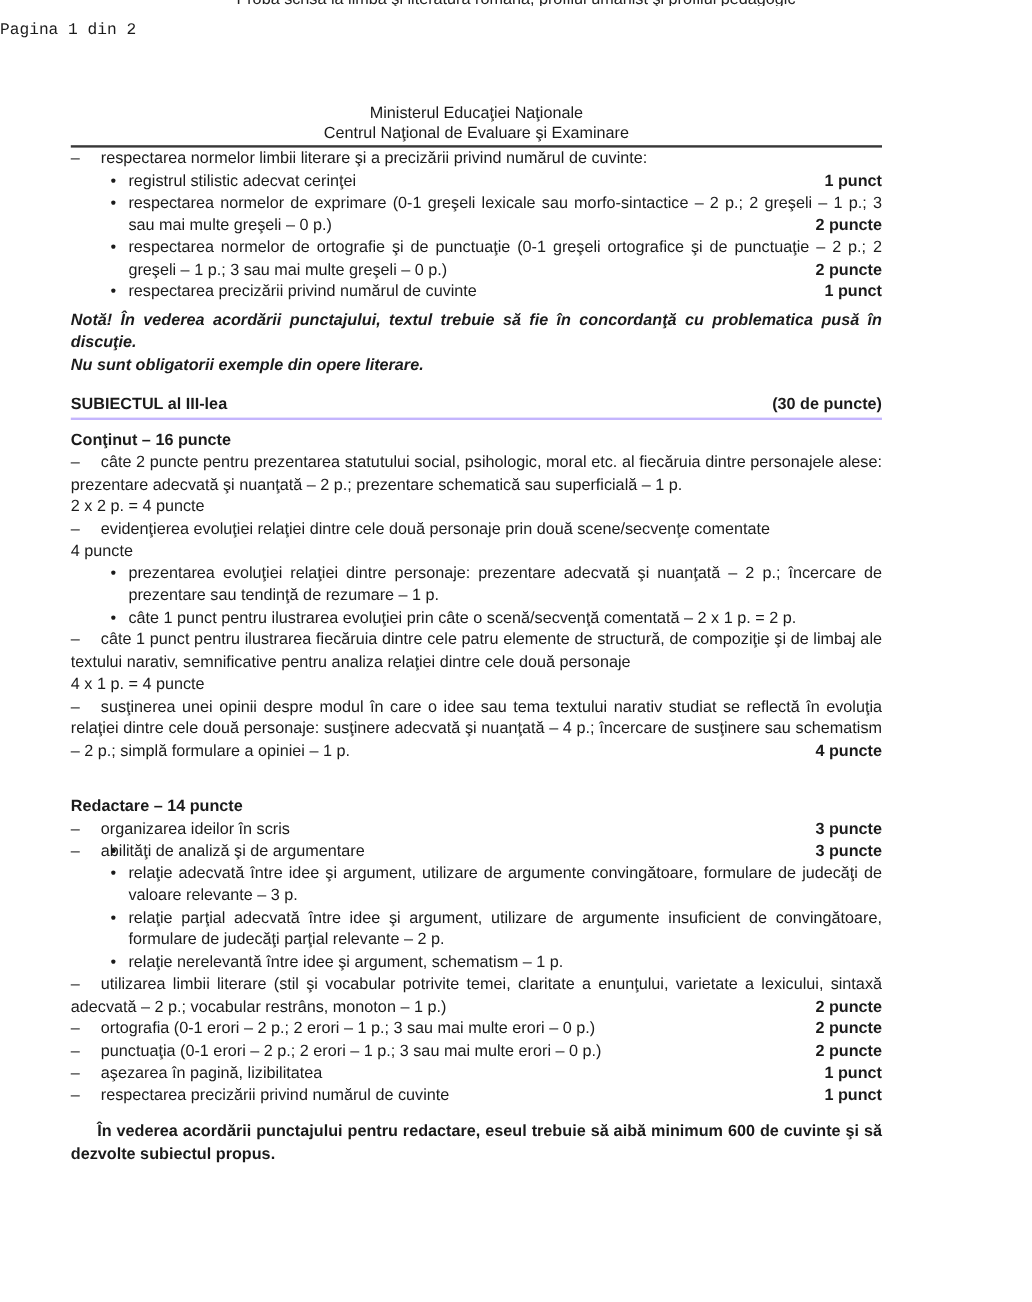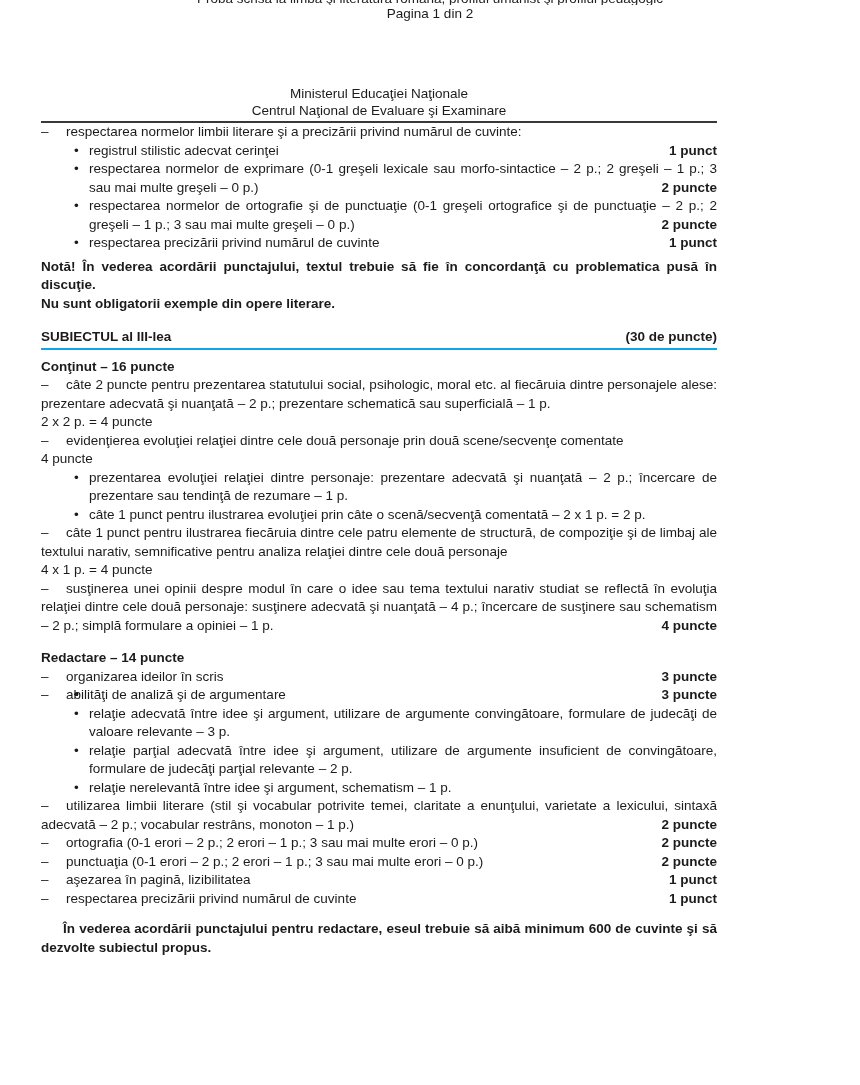--- a/index.html
+++ b/index.html
@@ -3,35 +3,35 @@
 <meta charset="utf-8">
 <style>
   html,body{margin:0;padding:0;}
   body{
     width:860px;height:1085px;background:#ffffff;color:#1b1b1b;
     font-family:"Liberation Sans",sans-serif;font-size:13.5px;line-height:18.5px;
     position:relative;overflow:hidden;
   }
   .clip{height:5px;overflow:hidden;text-align:center;white-space:nowrap;}
   .clip span{position:relative;top:-10px;display:inline-block;line-height:14px;color:#222;}
-  .pageno{text-align:center;margin-top:0;}
-  .doc{position:absolute;left:41px;top:28px;width:676px;}
+  .pageno{margin-top:12px;font-family:Liberation Mono, monospace;}
+  .doc{position:absolute;left:59px;top:28px;width:676px;}
   .minhead{text-align:center;margin-top:58px;line-height:16.5px;}
   .rule{border:none;border-top:2px solid #383838;margin:2px 0 0 0;}
   .par{position:relative;text-align:justify;}
   .dash .mk{display:inline-block;width:25px;}
   .bullet{padding-left:48px;}
   .bullet .mk{position:absolute;left:33px;top:0;width:auto;}
   .pts{font-weight:700;}
   .abs{position:absolute;right:0;bottom:0;}
   .pts-line{text-align:left;font-weight:400;}
-  .nota{font-weight:700;text-align:justify;margin-top:5px;}
-  .subj{display:flex;justify-content:space-between;font-weight:700;border-bottom:2px solid #0ea5e9;padding-bottom:1px;margin-top:15px;}
+  .nota{font-weight:700;text-align:justify;margin-top:5px;font-style:italic;}
+  .subj{display:flex;justify-content:space-between;font-weight:700;border-bottom:2px solid #c4b5fd;padding-bottom:1px;margin-top:15px;}
   .sec-title{font-weight:700;margin-top:8px;}
-  .gap{margin-top:14px;}
+  .gap{margin-top:28px;}
   .final{font-weight:700;text-align:justify;text-indent:22px;margin-top:12px;}
 </style>
 </head>
 <body>
 
 <div class="clip"><span>Probă scrisă la limba şi literatura română, profilul umanist şi profilul pedagogic</span></div>
 <div class="pageno">Pagina 1 din 2</div>
 
 <div class="doc">
 

